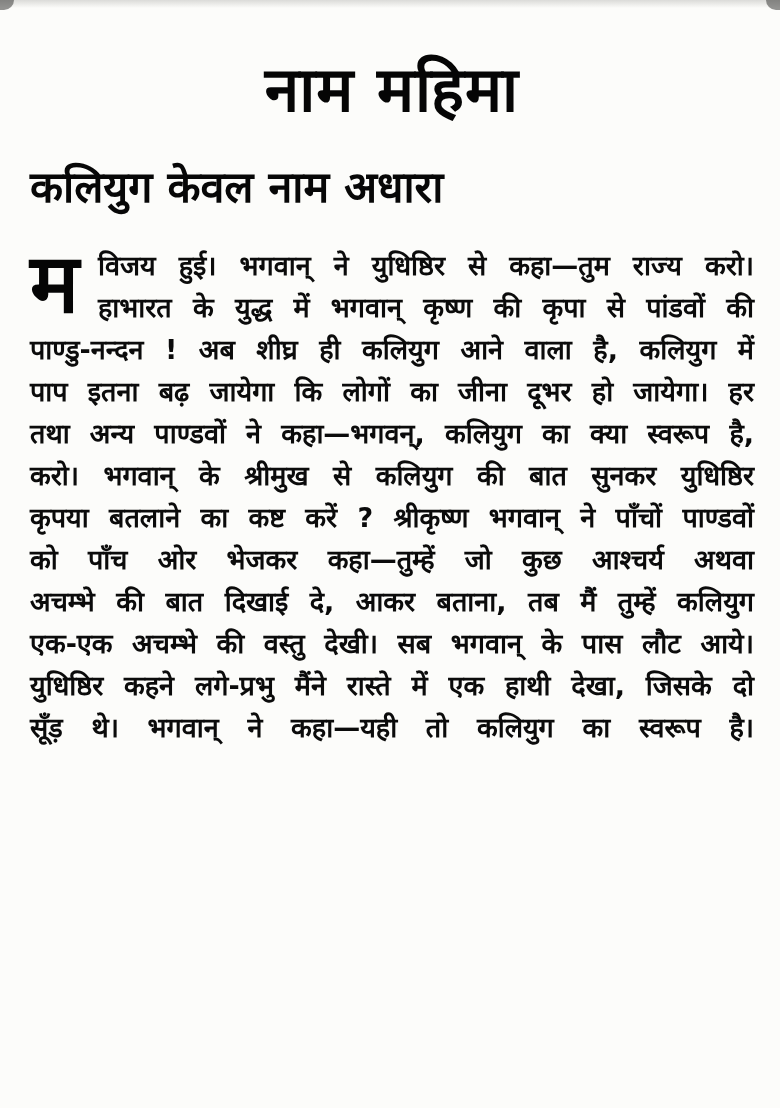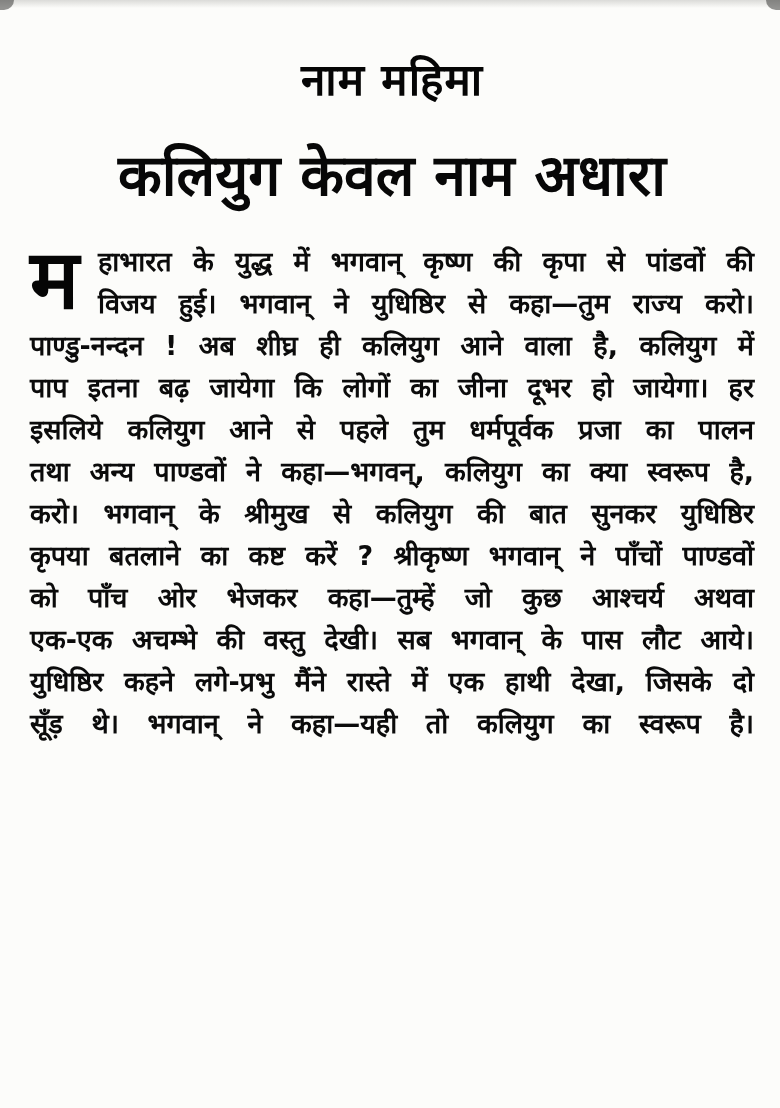--- a/index.html
+++ b/index.html
@@ -34,30 +34,29 @@
 
   .page {
     box-sizing: border-box;
     width: 780px;
     height: 1108px;
     padding: 56px 26px 0 30px;
   }
   .title {
     margin: 0;
     text-align: center;
-    font-size: 44px;
+    font-size: 62px;
     line-height: 1.1;
     font-weight: 900;
     letter-spacing: 1px;
     color: #050505;
   }
   .subtitle {
     margin: 40px 0 0 0;
-    text-align: center;
-    font-size: 57px;
+    font-size: 43px;
     line-height: 1.1;
     font-weight: 800;
     color: #070707;
   }
   .body-text {
     margin-top: 34px;
     font-size: 27px;
     font-weight: 600;
   }
   .dropcap {
@@ -85,27 +84,27 @@
 <div class="scan-corner right"></div>
 
 <div class="page">
 
   <h1 class="title">नाम महिमा</h1>
 
   <h2 class="subtitle">कलियुग केवल नाम अधारा</h2>
 
   <div class="body-text">
     <span class="dropcap">म</span>
+    <div class="line">विजय हुई। भगवान् ने युधिष्ठिर से कहा—तुम राज्य करो।</div>
     <div class="line">हाभारत के युद्ध में भगवान् कृष्ण की कृपा से पांडवों की</div>
-    <div class="line">विजय हुई। भगवान् ने युधिष्ठिर से कहा—तुम राज्य करो।</div>
     <div class="line">पाण्डु-नन्दन ! अब शीघ्र ही कलियुग आने वाला है, कलियुग में</div>
     <div class="line">पाप इतना बढ़ जायेगा कि लोगों का जीना दूभर हो जायेगा। हर</div>
-    <div class="line">इसलिये कलियुग आने से पहले तुम धर्मपूर्वक प्रजा का पालन</div>
     <div class="line">तथा अन्य पाण्डवों ने कहा—भगवन्, कलियुग का क्या स्वरूप है,</div>
     <div class="line">करो। भगवान् के श्रीमुख से कलियुग की बात सुनकर युधिष्ठिर</div>
     <div class="line">कृपया बतलाने का कष्ट करें ? श्रीकृष्ण भगवान् ने पाँचों पाण्डवों</div>
     <div class="line">को पाँच ओर भेजकर कहा—तुम्हें जो कुछ आश्चर्य अथवा</div>
+    <div class="line">अचम्भे की बात दिखाई दे, आकर बताना, तब मैं तुम्हें कलियुग</div>
     <div class="line">एक-एक अचम्भे की वस्तु देखी। सब भगवान् के पास लौट आये।</div>
     <div class="line">युधिष्ठिर कहने लगे-प्रभु मैंने रास्ते में एक हाथी देखा, जिसके दो</div>
     <div class="line">सूँड़ थे। भगवान् ने कहा—यही तो कलियुग का स्वरूप है।</div>
   </div>
 
 </div>
 
 </body></html>

